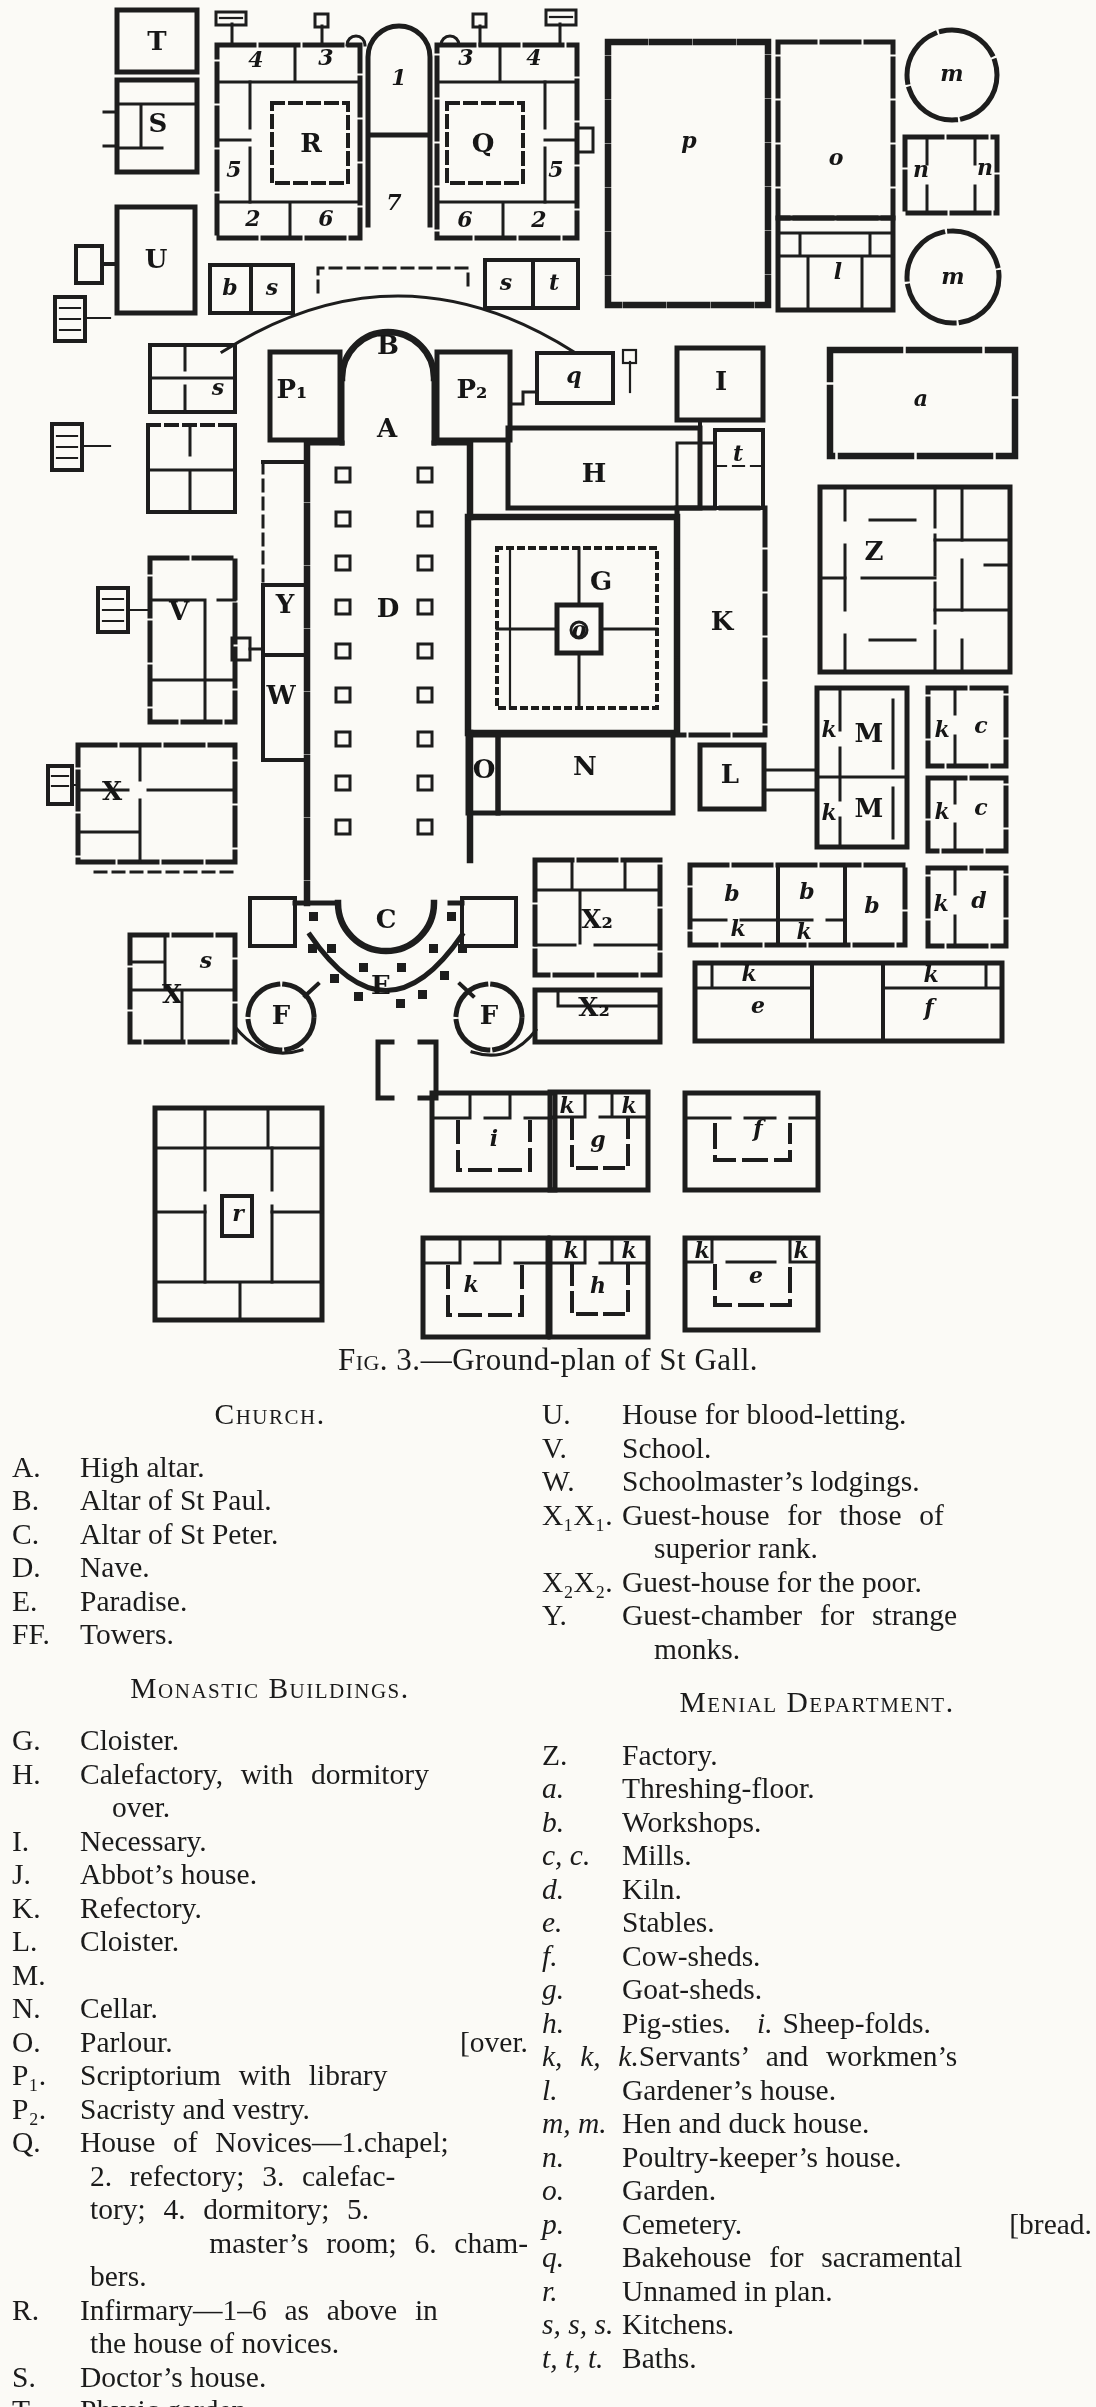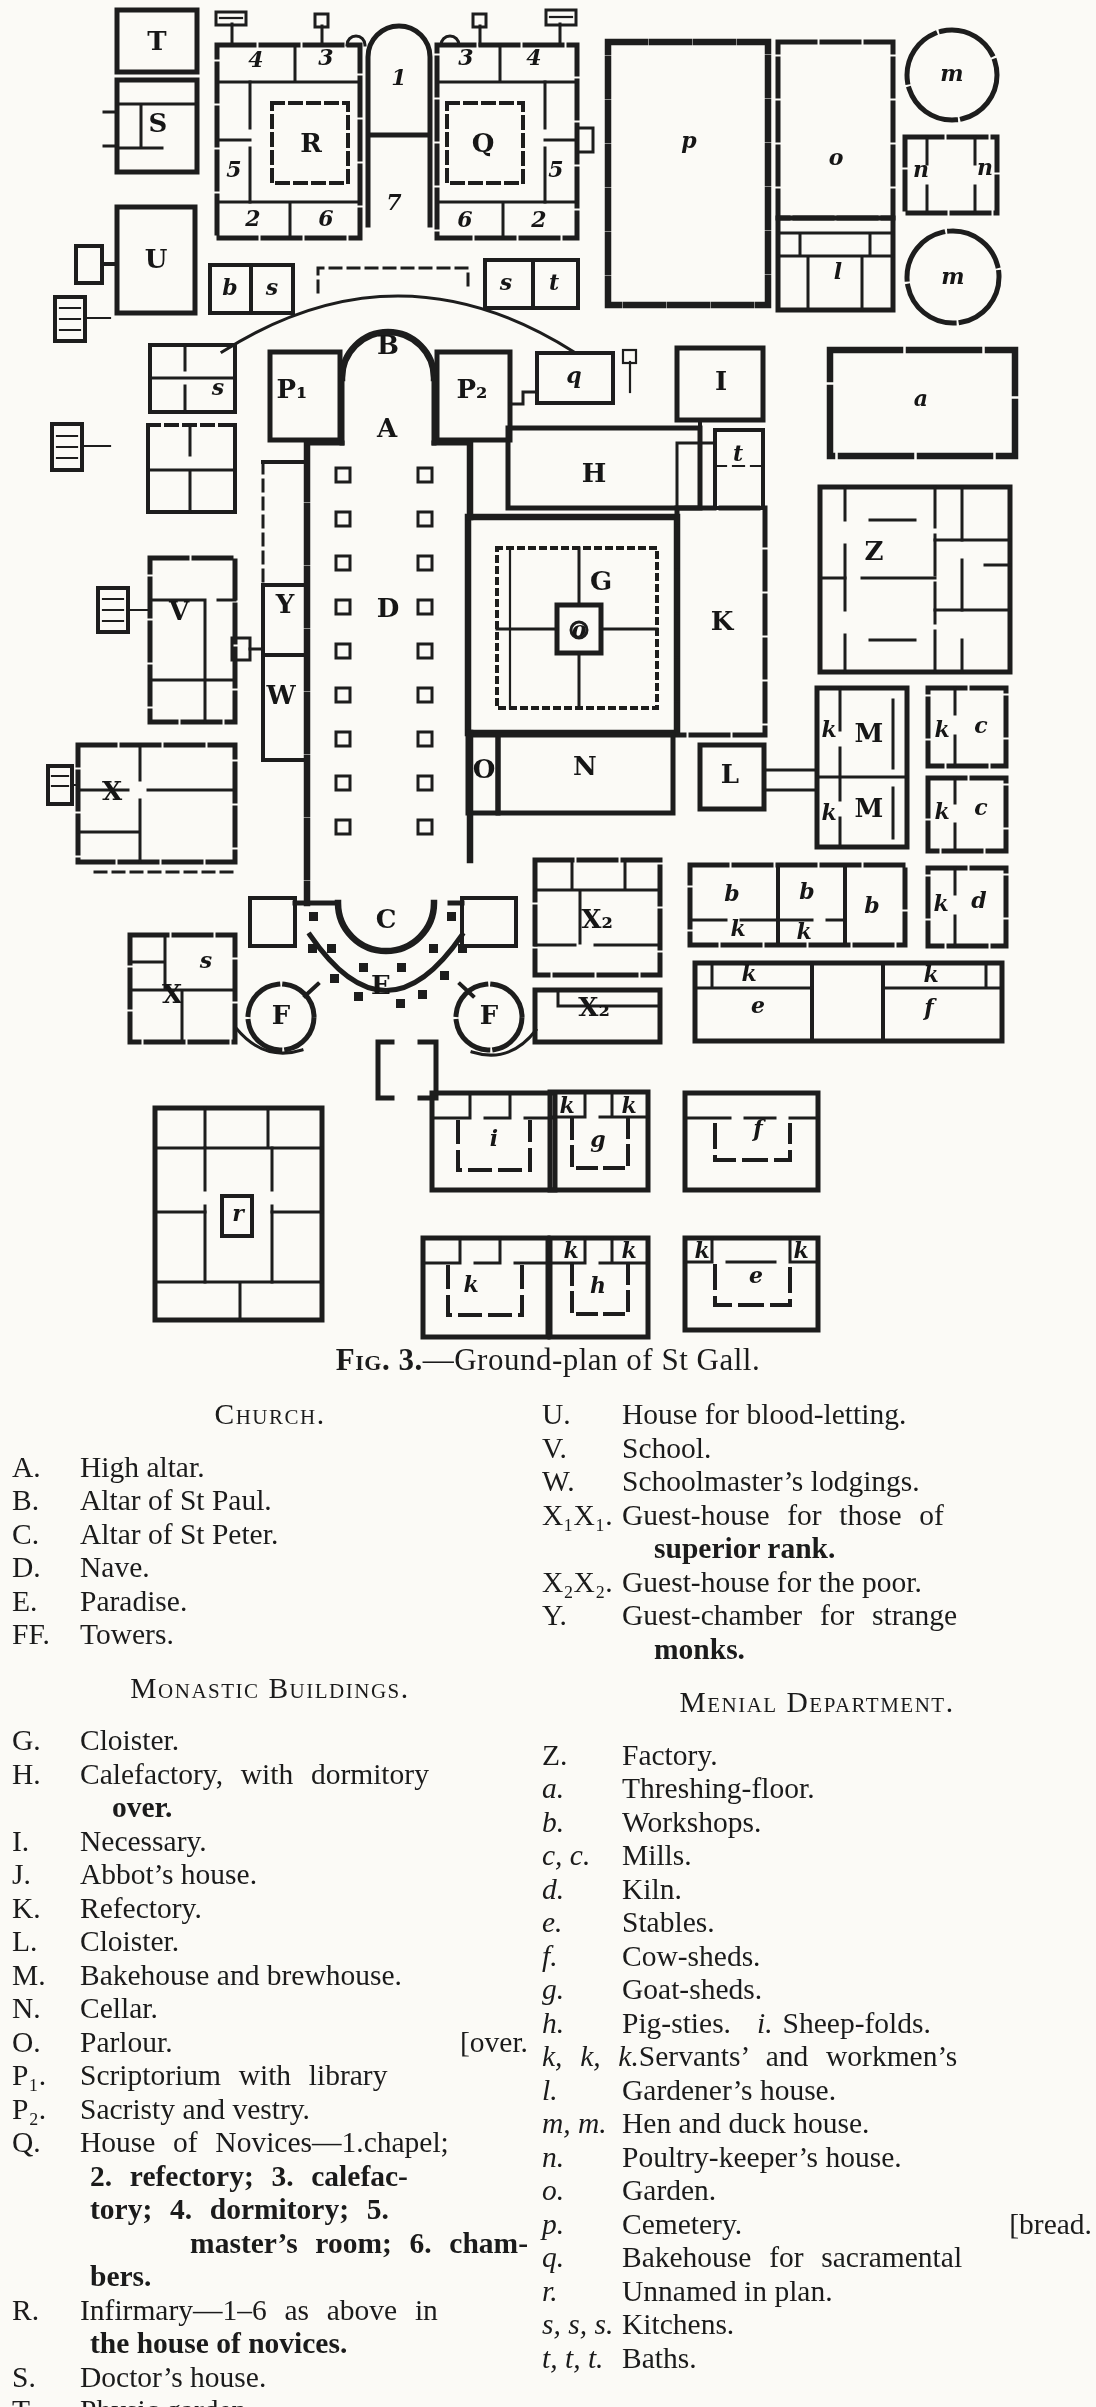--- a/index.html
+++ b/index.html
@@ -9,35 +9,35 @@
   #plan{position:absolute;left:0;top:0;}
   #plan path,#plan rect,#plan circle{stroke:#1d1d1d;fill:none;stroke-linecap:square;}
   .w6{stroke-width:6.5}.w5{stroke-width:5}.w4{stroke-width:4}.w3{stroke-width:3}.w2{stroke-width:2.2}
   .dash{stroke-dasharray:11 7}.dot{stroke-dasharray:4 7}.gap{stroke-dasharray:37 7}
   .blk{fill:#1d1d1d !important;stroke:none !important;}
   .pl-cap{font:700 26px "DejaVu Serif",serif;fill:#161616;stroke:none;text-anchor:middle;}
   .pl-it{font:italic 700 22px "DejaVu Serif",serif;fill:#161616;stroke:none;text-anchor:middle;}
   
   .caption{position:absolute;top:1342px;left:0;width:100%;text-align:center;
            font-size:31px;letter-spacing:.5px;}
-  .sc{font-variant:small-caps;font-weight:bold;}
+  .sc{font-variant:small-caps;}
   
   .col{position:absolute;top:1398px;font-size:29.5px;line-height:33.5px;}
   #colL{left:12px;width:516px;}
   #colR{left:542px;width:550px;}
   .hdg{text-align:center;font-variant:small-caps;letter-spacing:1.5px;margin:20px 0 19px;}
   .hdg:first-child{margin-top:0;}
   .row{display:flex;white-space:nowrap;}
   .key{flex:0 0 auto;min-width:68px;}
   #colR .key{min-width:80px;}
   .ik .key,.ik .key2{font-style:italic;}
   .key2{margin-left:26px;margin-right:10px;}
   .txt{flex:0 1 auto;}
   .catch{margin-left:auto;padding-left:8px;}
-  .cont{padding-left:100px;font-weight:bold;}
+  .cont{padding-left:100px;}
   #colR .cont{padding-left:112px;}
   .sp{word-spacing:.35em;}
 </style>
 </head>
 <body>
 
 <div id="page">
 
   <svg id="plan" width="1096" height="1345" viewBox="0 0 1096 1345">
 
@@ -408,21 +408,20 @@
       <div class="row">
         <span class="key">K.</span>
         <span class="txt">Refectory.</span>
       </div>
       <div class="row">
         <span class="key">L.</span>
         <span class="txt">Cloister.</span>
       </div>
       <div class="row">
         <span class="key">M.</span>
-        <span class="txt">Bakehouse and brewhouse.</span>
       </div>
       <div class="row">
         <span class="key">N.</span>
         <span class="txt">Cellar.</span>
       </div>
       <div class="row">
         <span class="key">O.</span>
         <span class="txt">Parlour.</span>
         <span class="catch">[over.</span>
       </div>

